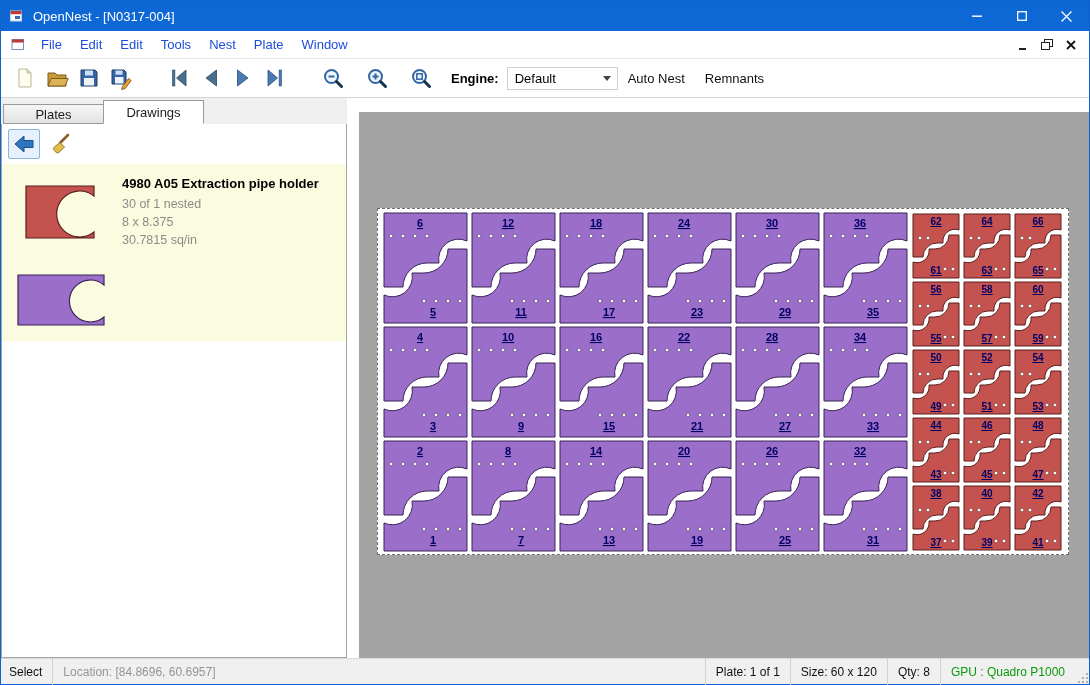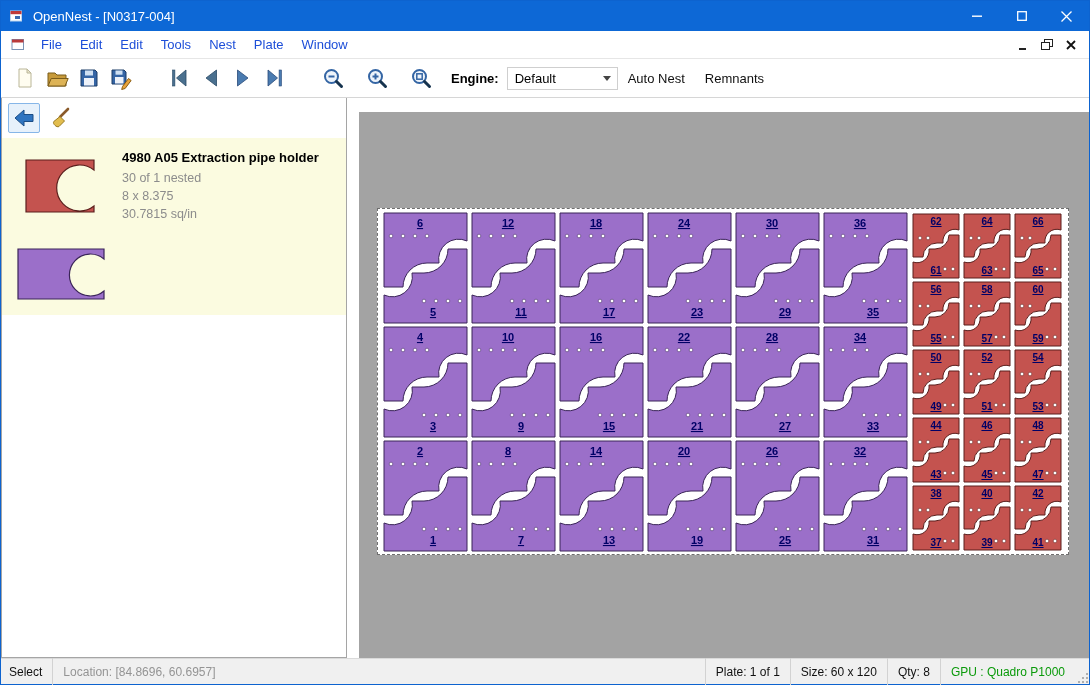--- a/index.html
+++ b/index.html
@@ -209,20 +209,24 @@
       <span>Default</span>
       <span class="caret"></span>
     </span>
     <span class="flat-btn">Auto Nest</span>
     <span class="flat-btn">Remnants</span>
   </div>
 
   <div class="content">
 
     <div class="left-panel">
+      <div class="tabstrip">
+        <span class="tab">Plates</span>
+        <span class="tab active">Drawings</span>
+      </div>
       <div class="tabpage">
         <div class="mini-toolbar">
           <span class="mini-btn hl">
             <svg width="24" height="24" viewBox="0 0 24 24">
               <path d="M21,8.5 v7 h-9 v4.5 l-9,-8 9,-8 v4.5 z" fill="#2f74c0" stroke="#1b4d86"></path>
             </svg>
           </span>
           <span class="mini-btn">
             <svg width="24" height="24" viewBox="0 0 24 24">
               <line x1="20" y1="3" x2="12" y2="11" stroke="#8a5a2a" stroke-width="2.6" stroke-linecap="round"></line>

